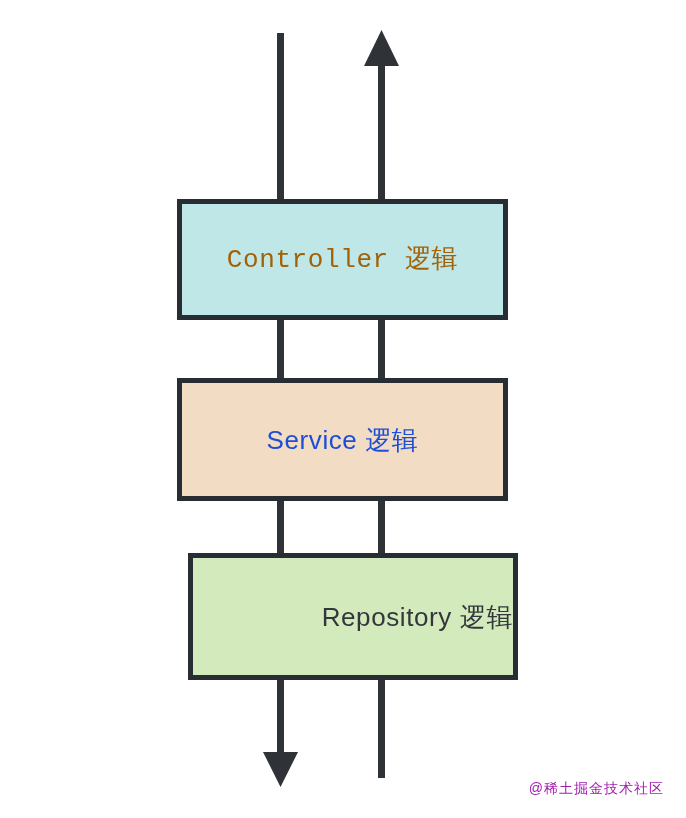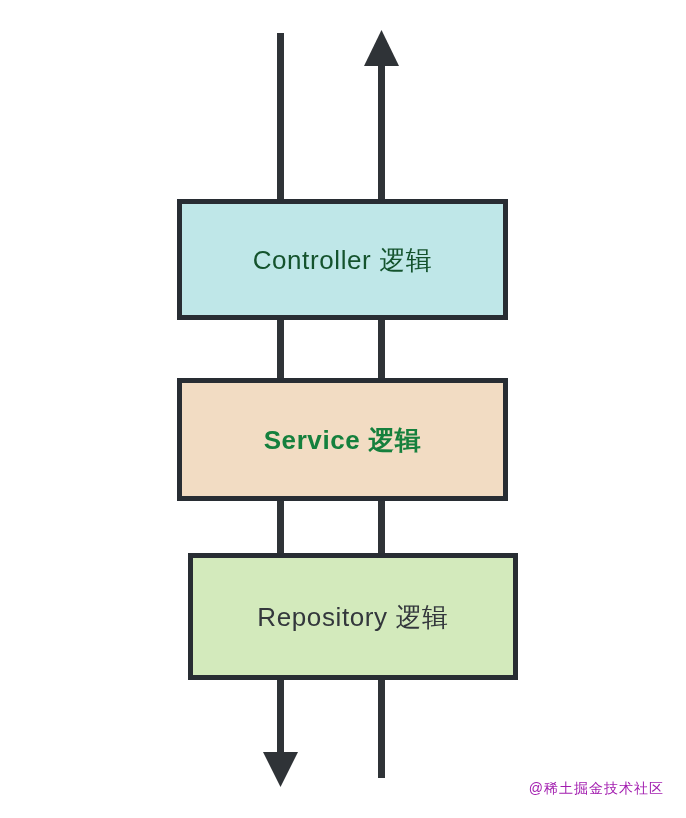--- a/index.html
+++ b/index.html
@@ -82,26 +82,26 @@
       <polygon points="280.5,787 263,752 298,752" fill="#2f3337"></polygon>
     </g>
 
     <g>
       <line x1="381.5" y1="778" x2="381.5" y2="56" stroke="#2f3337" stroke-width="7"></line>
       <polygon points="381.5,30 364,66 399,66" fill="#2f3337"></polygon>
     </g>
   </svg>
 
   <div class="layer-box" id="box-controller" style="background: rgb(191, 231, 232); border-color: rgb(40, 45, 51);">
-    <span class="layer-label" style="color: #14532d;">Controller 逻辑</span>
+    <span class="layer-label" style="color: #a16207; font-family: Liberation Mono, monospace;">Controller 逻辑</span>
   </div>
 
   <div class="layer-box" id="box-service" style="background: rgb(242, 220, 195); border-color: rgb(40, 45, 51);">
-    <span class="layer-label" style="color: #15803d; font-weight: bold;">Service 逻辑</span>
+    <span class="layer-label" style="color: #1d4ed8;">Service 逻辑</span>
   </div>
 
-  <div class="layer-box" id="box-repository" style="background: rgb(211, 234, 188); border-color: rgb(40, 45, 51);">
+  <div class="layer-box" id="box-repository" style="background: rgb(211, 234, 188); border-color: rgb(40, 45, 51); justify-content: flex-end;">
     <span class="layer-label" style="color: rgb(51, 55, 60);">Repository 逻辑</span>
   </div>
 
   <div id="watermark" style="color: #a21caf;">@稀土掘金技术社区</div>
 
 </div>
 
 </body></html>

